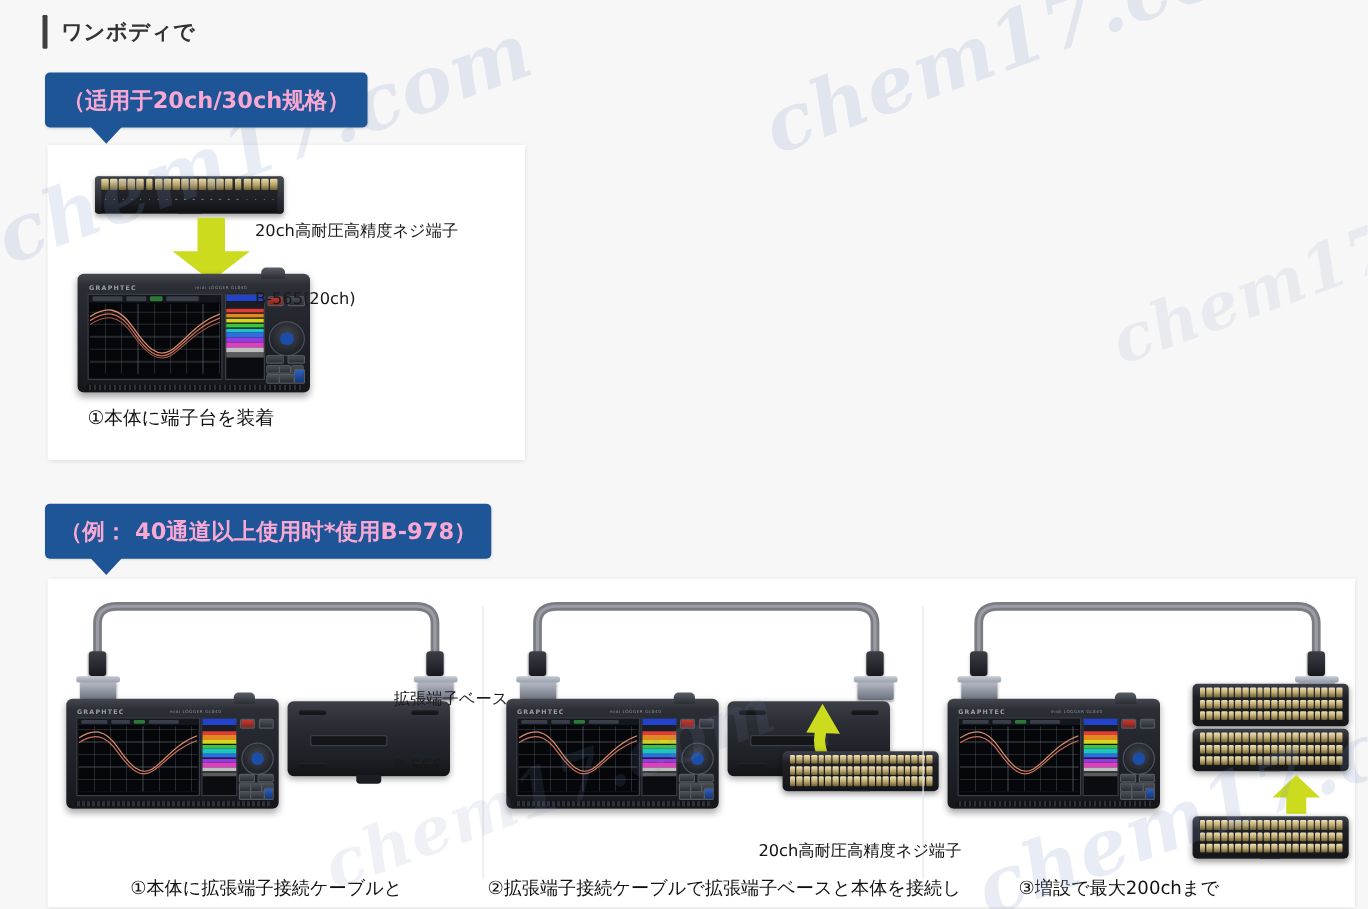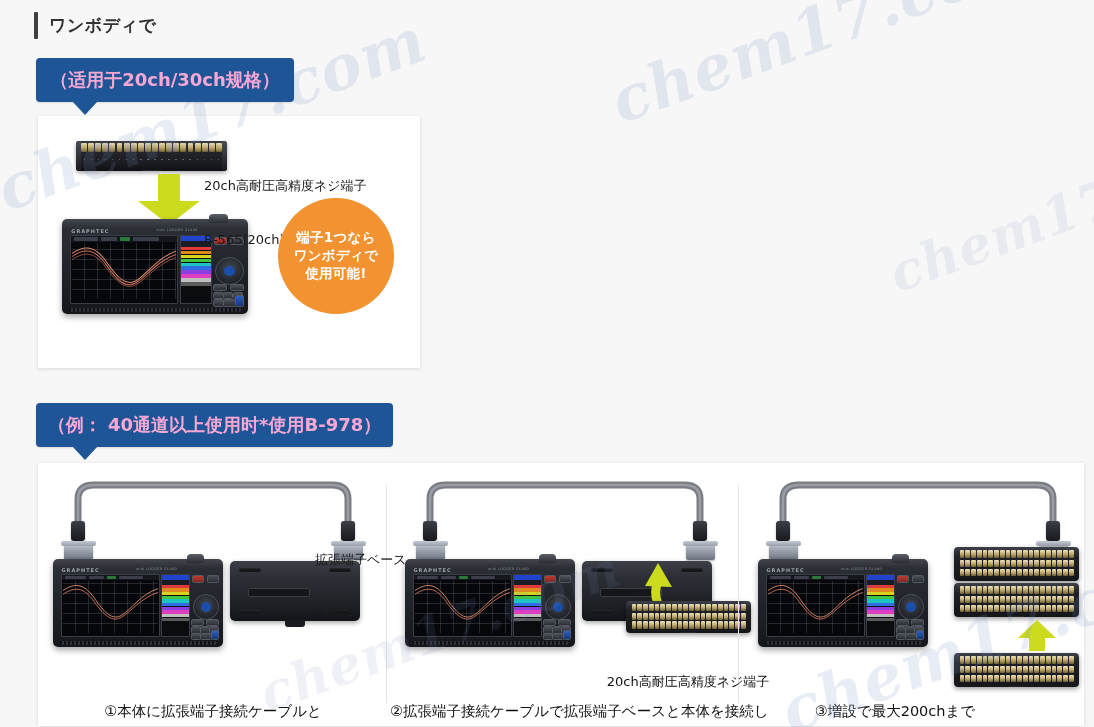--- a/index.html
+++ b/index.html
@@ -366,28 +366,22 @@
       <div class="kbtn" style="left:2%;bottom:11%;width:26%;height:8%"></div>
       <div class="kbtn" style="left:33%;bottom:11%;width:26%;height:8%"></div>
       <div class="kbtn" style="left:64%;bottom:11%;width:26%;height:8%"></div>
       <div class="kbtn" style="left:2%;bottom:1%;width:26%;height:8%"></div>
       <div class="kbtn" style="left:33%;bottom:1%;width:34%;height:8%"></div>
       <div class="kbtn bluebtn" style="right:1%;bottom:1%;width:22%;height:13%"></div>
     </div>
     <div class="vent"></div>
   </div>
 
-  <div class="badge" style="left:240px;top:82px;width:116px;height:116px;">
-    <span>
-      <span>端子1つなら</span><br>
-      <span>ワンボディで</span><br>
-      <span>使用可能!</span>
-    </span>
-  </div>
-
+
+  <div class="caption" style="left:32px;top:208px;width:260px;text-align:left;font-size:15px;">①本体に端子台を装着</div>
 </div>
 
 <div class="banner" id="banner2">
   <span>（例：  40通道以上使用时*使用B-978）</span>
 </div>
 
 <div class="panel" id="panel-bottom">
 
   <div class="divider" style="left:348px;top:22px;height:218px;"></div>
   <div class="divider" style="left:700px;top:22px;height:218px;"></div>

